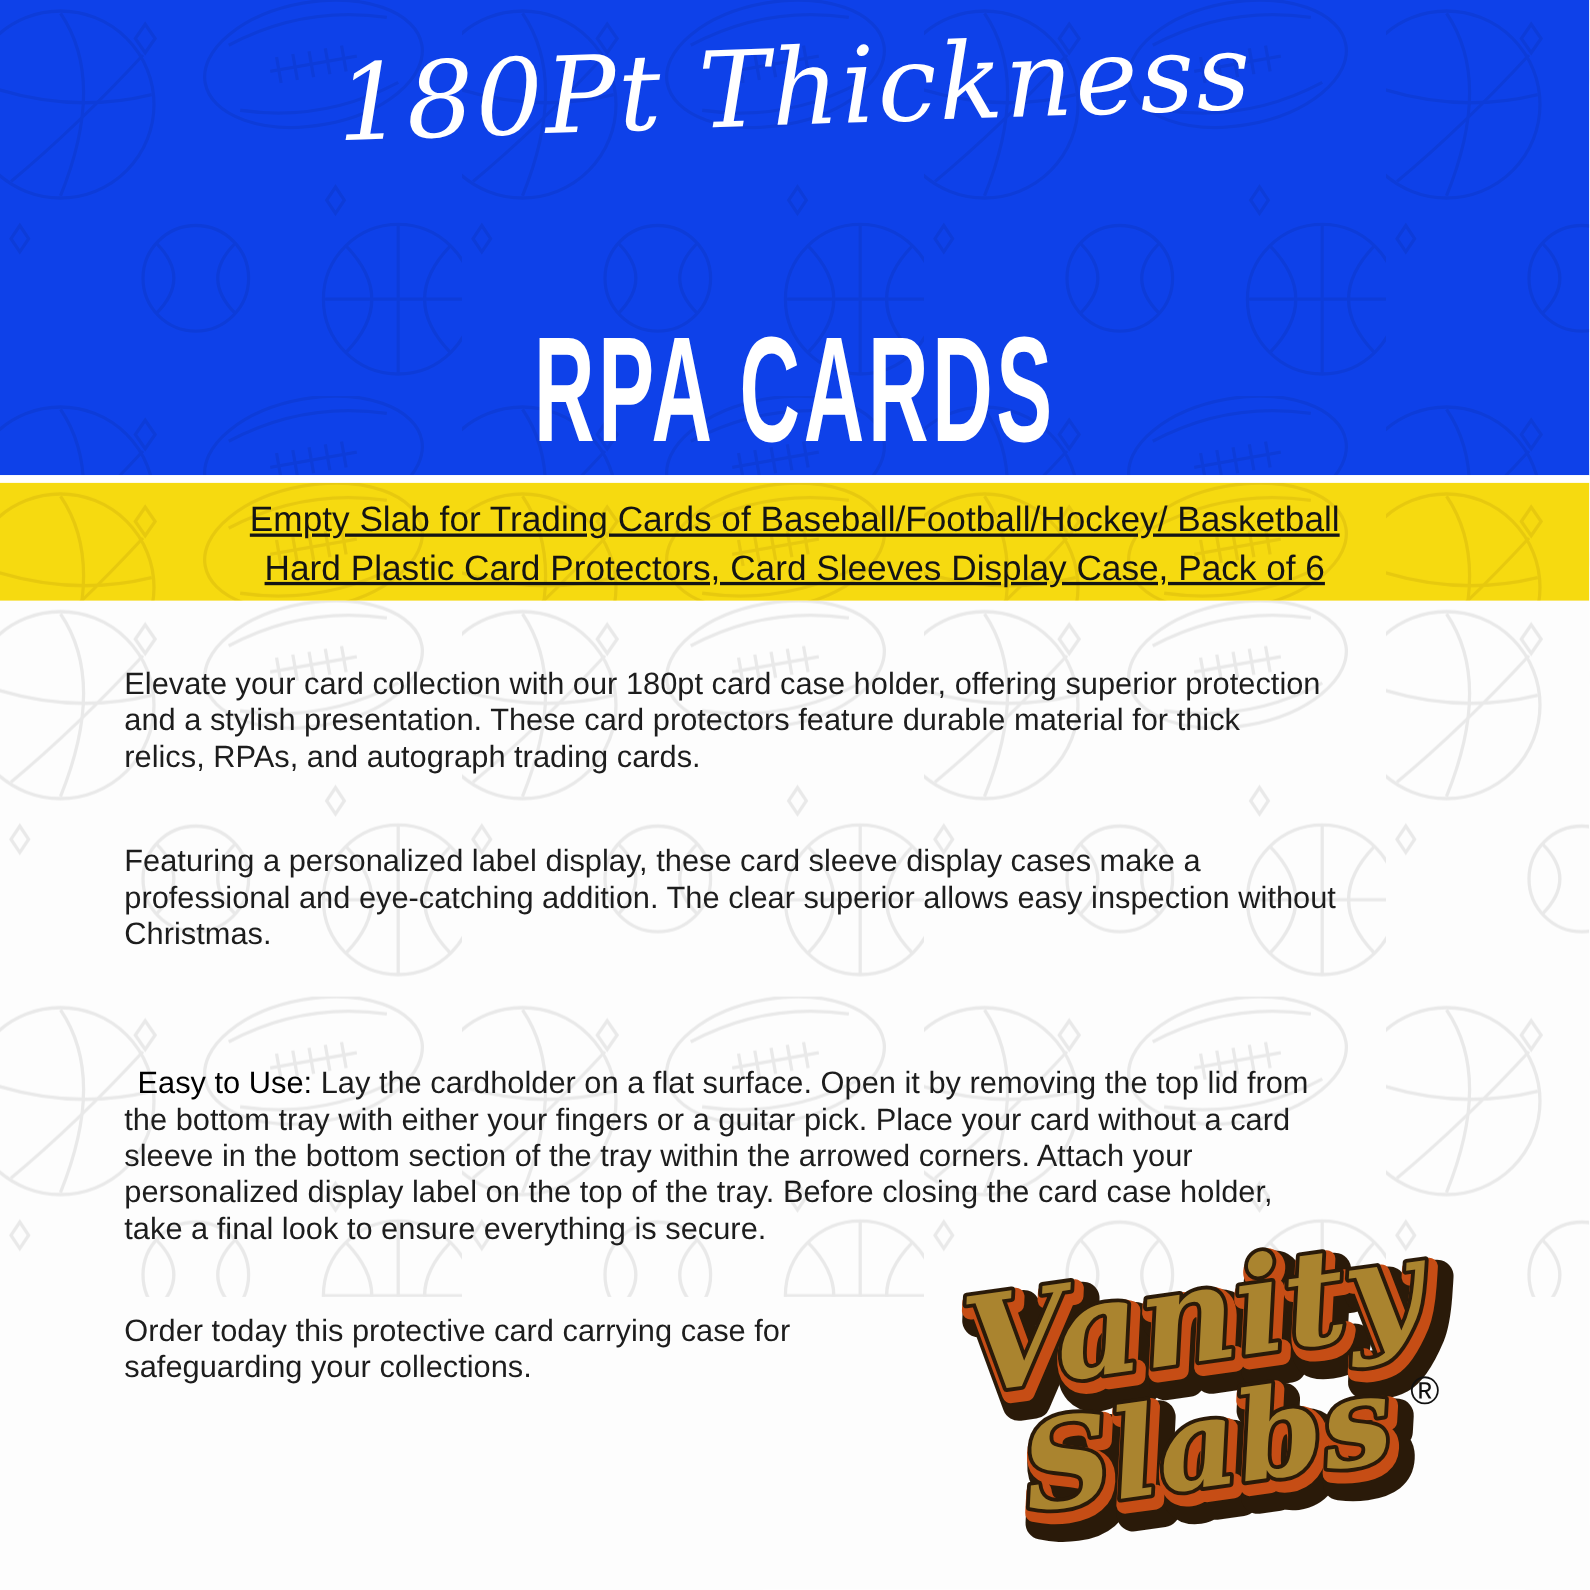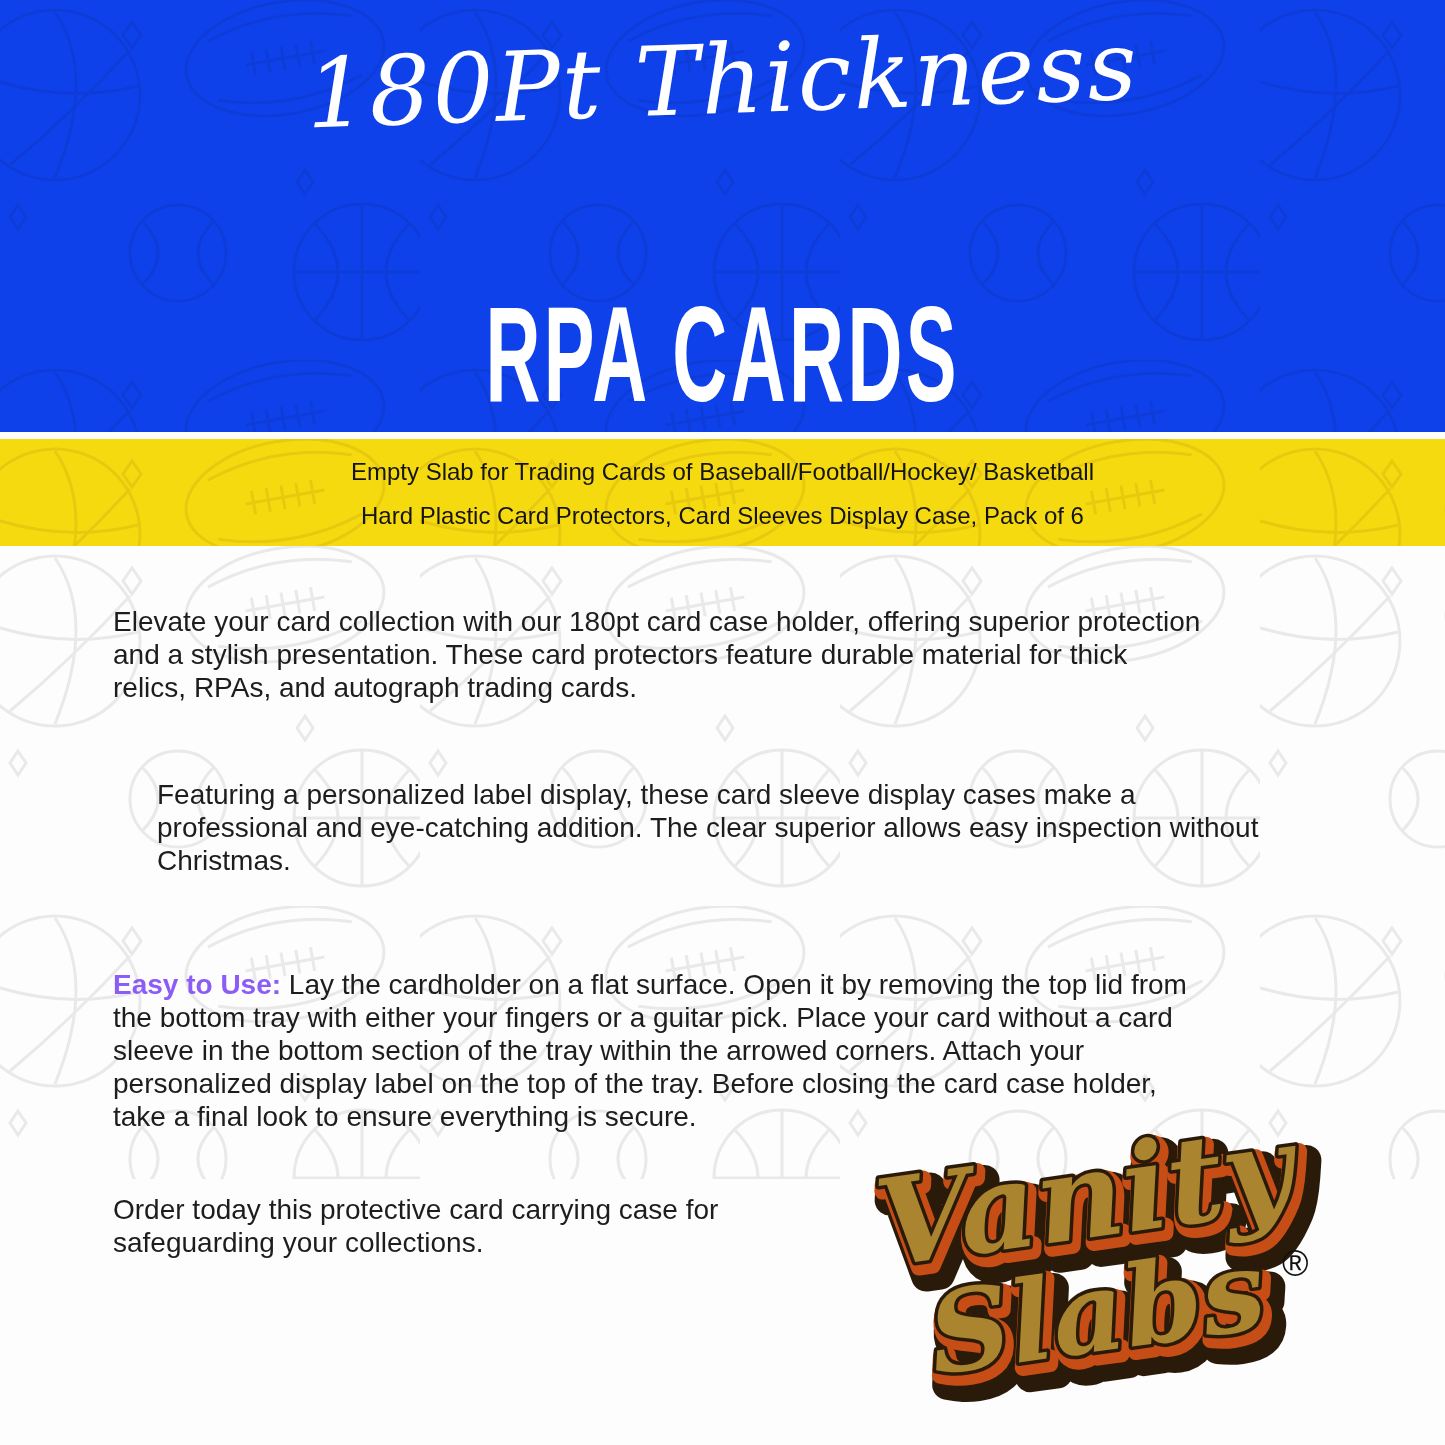--- a/index.html
+++ b/index.html
@@ -47,36 +47,37 @@
 
   
   .gap-white { position:absolute; left:0; top:432px; width:1445px; height:7px; background:#ffffff; }
   .banner-yellow {
     position:absolute; left:0; top:439px; width:1445px; height:107px;
     background:#f6da10;
   }
   .subheader-text {
     position:absolute; left:0; top:11px; width:100%;
     text-align:center;
-    font-size:24px; line-height:44px; font-weight:500;
+    font-size:32px; line-height:44px; font-weight:500;
     color:#141414;
+    text-decoration:underline;
   }
 
   
   .content { position:absolute; left:0; top:546px; width:1445px; height:633px; }
   .para {
     position:absolute; left:113px; width:1230px;
     font-size:28px; line-height:33px; color:#1d1d1d;
   }
   .para .line { white-space:nowrap; }
   .p1 { top:59px; }
-  .p2 { top:232px;margin-left:44px; }
+  .p2 { top:220px; }
   .p3 { top:422px; }
   .p4 { top:647px; }
-  .easy-label { color:#8b5cf6; font-weight:bold; }
+  .easy-label { color:#000000; font-weight:normal;margin-left:12px; }
 
   
   .logo-wrap { position:absolute; left:872px; top:552px; width:460px; height:330px; }
   .logo-wrap svg { width:100%; height:100%; display:block; }
   .logo-text {
     font-family:"DejaVu Serif", serif;
     font-style:italic; font-weight:bold;
   }
 </style>
 </head>

